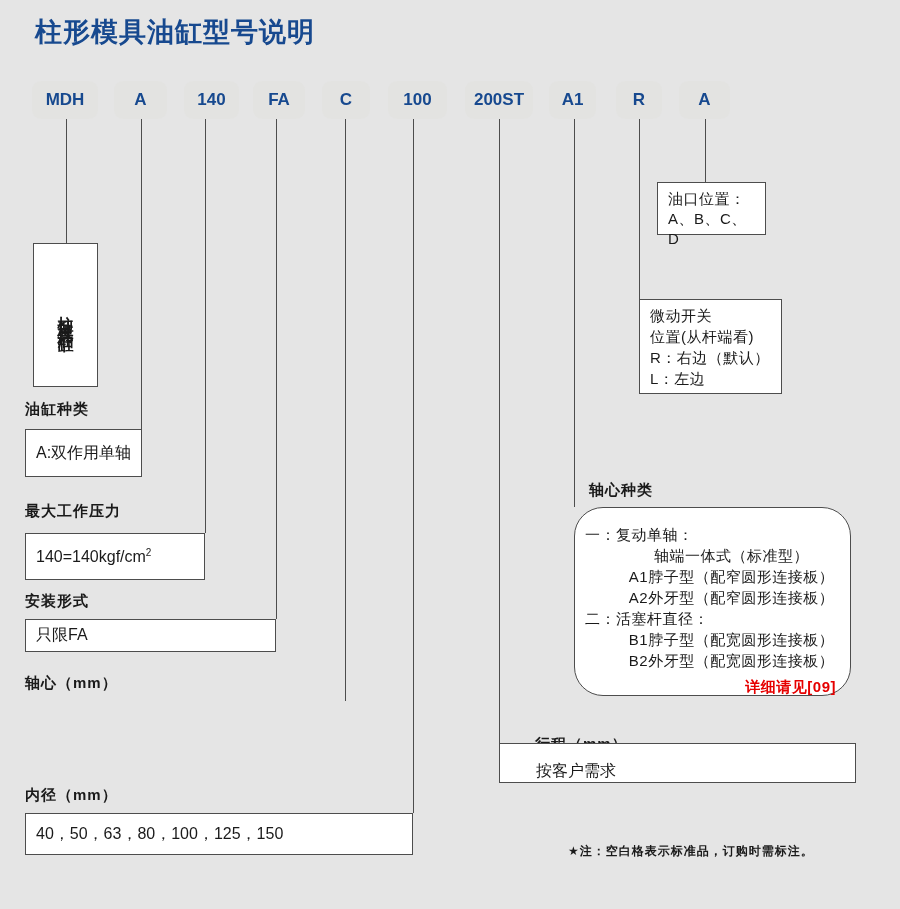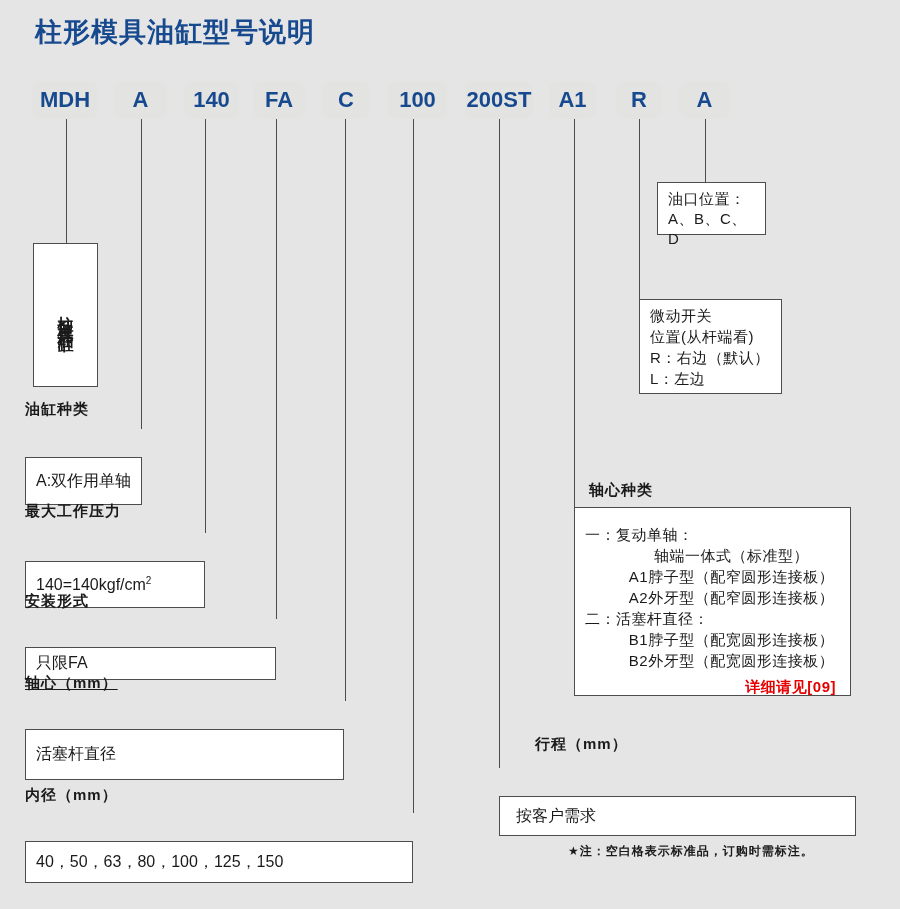--- a/index.html
+++ b/index.html
@@ -26,36 +26,35 @@
   .code-box {
     position: absolute;
     top: 81px;
     height: 38px;
     background: #e3e3e1;
     border-radius: 9px;
     display: flex;
     align-items: center;
     justify-content: center;
     font-weight: bold;
-    font-size: 22px;
+    font-size: 17px;
     color: #17498f;
   }
   .vline {
     position: absolute;
     width: 1px;
     background: #4d4d4d;
   }
   .expl-box {
     position: absolute;
     background: #ffffff;
     border: 1px solid #4d4d4d;
     font-size: 16px;
     display: flex;
     align-items: center;
-    margin-top: 28px;
   }
   .expl-box.pad { padding-left: 10px; }
   .label {
     position: absolute;
     font-size: 15px;
     font-weight: bold;
     color: #1a1a1a;
     letter-spacing: 1px;
     white-space: nowrap;
   }
@@ -87,21 +86,21 @@
     letter-spacing: 0.5px;
   }
   .multi-box .indent { padding-left: 38px; text-align: center; }
   .multi-box .ref {
     color: #e60000;
     text-align: right;
     padding-right: 4px;
     margin-top: 5px;
     font-weight: bold;
   }
-  .shaftkind-box { padding-top: 16px; }
+  .shaftkind-box { padding-top: 16px; border-radius: 29px; }
   .note {
     position: absolute;
     left: 568px; top: 843px;
     font-size: 12px;
     font-weight: bold;
     letter-spacing: 1px;
     color: #1a1a1a;
   }
   sup { font-size: 10px; }
 </style>
@@ -146,32 +145,29 @@
   <div class="label" style="left:25px; top:502px;">最大工作压力</div>
   <div class="expl-box pad" style="left:25px; top:533px; width:180px; height:47px;">
     <span><span>140=140kgf/cm</span><sup>2</sup></span>
   </div>
 
   <div class="label" style="left:25px; top:592px;">安装形式</div>
   <div class="expl-box pad" style="left:25px; top:619px; width:251px; height:33px;">
     <span>只限FA</span>
   </div>
 
-  <div class="label" style="left:25px; top:674px;text-decoration:underline;">轴心（mm）</div>
-  <div class="expl-box pad" style="left:25px; top:701px; width:319px; height:51px;">
-    <span>活塞杆直径</span>
-  </div>
+  <div class="label" style="left:25px; top:674px;">轴心（mm）</div>
 
   <div class="label" style="left:25px; top:786px;">内径（mm）</div>
   <div class="expl-box pad" style="left:25px; top:813px; width:388px; height:42px;">
     <span>40，50，63，80，100，125，150</span>
   </div>
 
   <div class="label" style="left:535px; top:735px;">行程（mm）</div>
-  <div class="expl-box" style="left:499px; top:768px; width:357px; height:40px; padding-left:16px;">
+  <div class="expl-box" style="left:499px; top:743px; width:357px; height:40px; padding-left:36px;align-items:flex-end;">
     <span>按客户需求</span>
   </div>
 
   <div class="label" style="left:589px; top:481px;">轴心种类</div>
   <div class="multi-box shaftkind-box" style="left:574px; top:507px; width:277px; height:189px;">
     <div>一：复动单轴：</div>
     <div class="indent">轴端一体式（标准型）</div>
     <div class="indent">A1脖子型（配窄圆形连接板）</div>
     <div class="indent">A2外牙型（配窄圆形连接板）</div>
     <div>二：活塞杆直径：</div>

